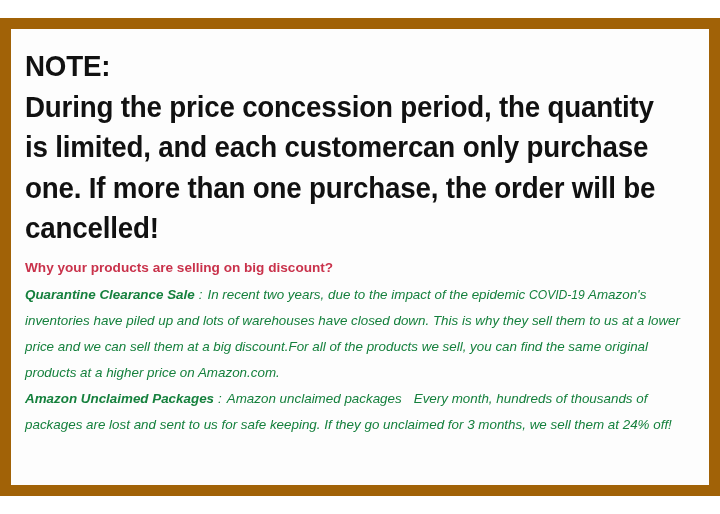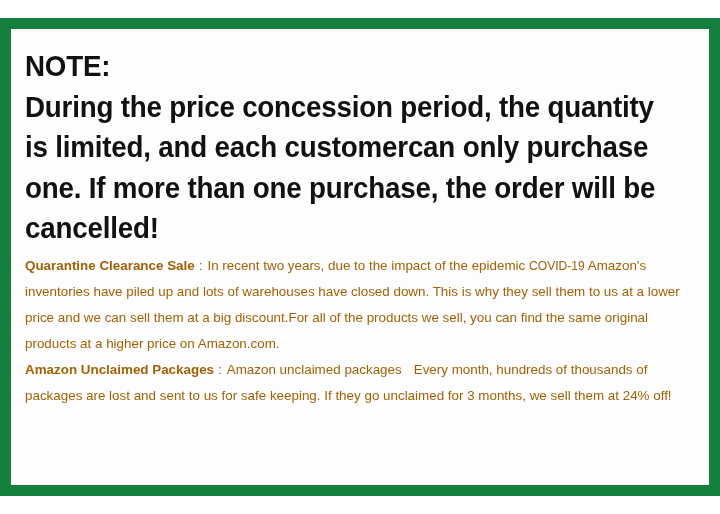--- a/index.html
+++ b/index.html
@@ -14,21 +14,21 @@
     overflow: hidden;
   }
 
   .note-card {
     position: absolute;
     left: 0px;
     top: 18px;
     width: 720px;
     height: 478px;
     box-sizing: border-box;
-    border: 11px solid #15803d;
+    border: 11px solid #a16207;
     background: #ffffff;
   }
 
   .note-inner {
     box-sizing: border-box;
     width: 100%;
     height: 100%;
     background: #fdfdfd;
     padding: 17px 8px 0 14px;
   }
@@ -57,21 +57,22 @@
     line-height: 20px;
     margin-top: 9px;
     white-space: nowrap;
   }
 
   
   .body-copy {
     margin-top: 4px;
     font-size: 13.4px;
     line-height: 26px;
-    color: #a16207;
+    color: #15803d;
+    font-style: italic;
   }
   .body-copy .para {
     display: block;
   }
   .body-copy b {
     font-weight: bold;
   }
   .colon-sep {
     padding: 0 5px 0 4px;
   }
@@ -90,20 +91,21 @@
   <div class="note-inner">
 
     <div class="headline">
       <span class="hl-line">NOTE:</span>
       <span class="hl-line">During the price concession period, the quantity</span>
       <span class="hl-line">is limited, and each customercan only purchase</span>
       <span class="hl-line">one. If more than one purchase, the order will be</span>
       <span class="hl-line">cancelled!</span>
     </div>
 
+    <div class="subheading">Why your products are selling on big discount?</div>
 
     <div class="body-copy">
 
       <span class="para"><b>Quarantine Clearance Sale</b><span class="colon-sep">:</span><span>In recent two years, due to the impact of the epidemic </span><span class="covid">COVID-19</span><span> Amazon's inventories have piled up and lots of warehouses have closed down. This is why they sell them to us at a lower price and we can sell them at a big discount.For all of the products we sell, you can find the same original products at a higher price on Amazon.com.</span></span>
 
       <span class="para"><b>Amazon Unclaimed Packages</b><span class="colon-sep">:</span><span>Amazon unclaimed packages</span><span class="gap-sep"></span><span>Every month, hundreds of thousands of packages are lost and sent to us for safe keeping. If they go unclaimed for 3 months, we sell them at 24% off!</span></span>
 
     </div>
 
   </div>

